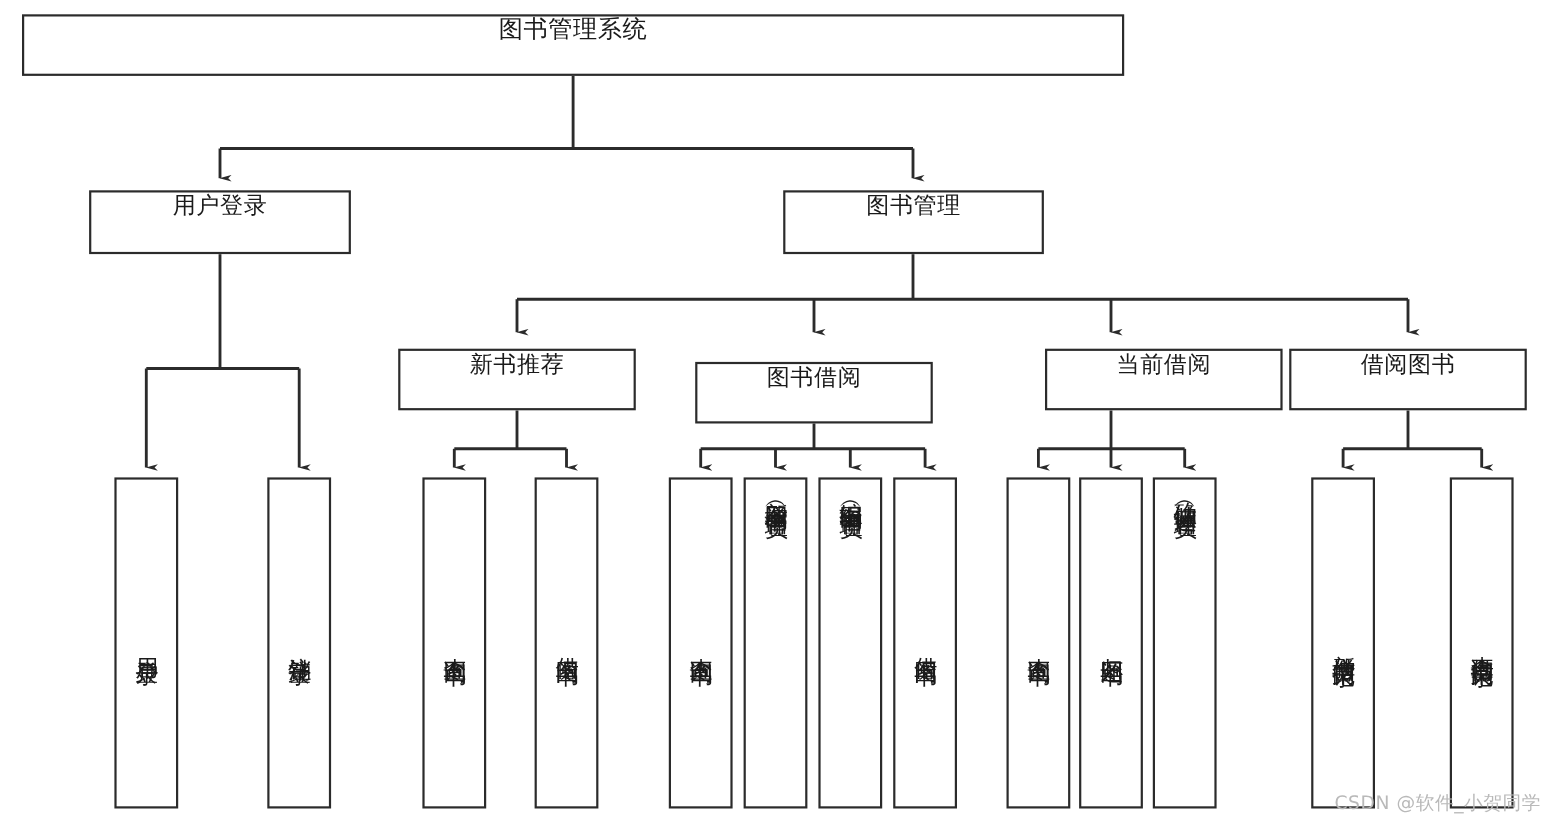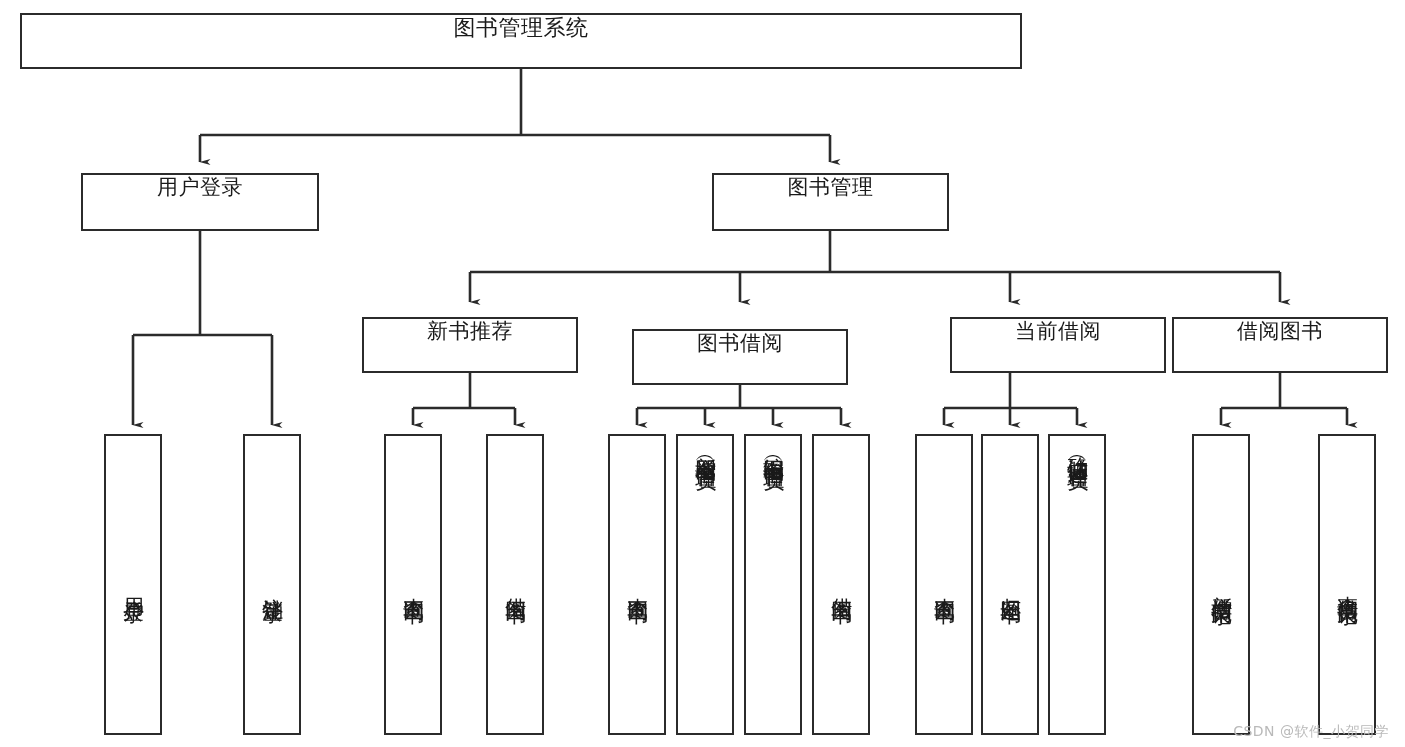--- a/index.html
+++ b/index.html
@@ -60,23 +60,23 @@
     line-height: 1.3;
     letter-spacing: 2px;
     margin: 0 auto;
   }
   .node.vert.mid {
     align-items: center;
     padding-top: 0;
   }
   .watermark {
     position: absolute;
-    right: 16px;
+    right: 4px;
     bottom: 6px;
-    font-size: 14px;
+    font-size: 17px;
     color: #b9b9b9;
     letter-spacing: 0.5px;
     white-space: nowrap;
     z-index: 3;
   }
 </style>
 </head>
 <body>
 
 <div id="stage">

